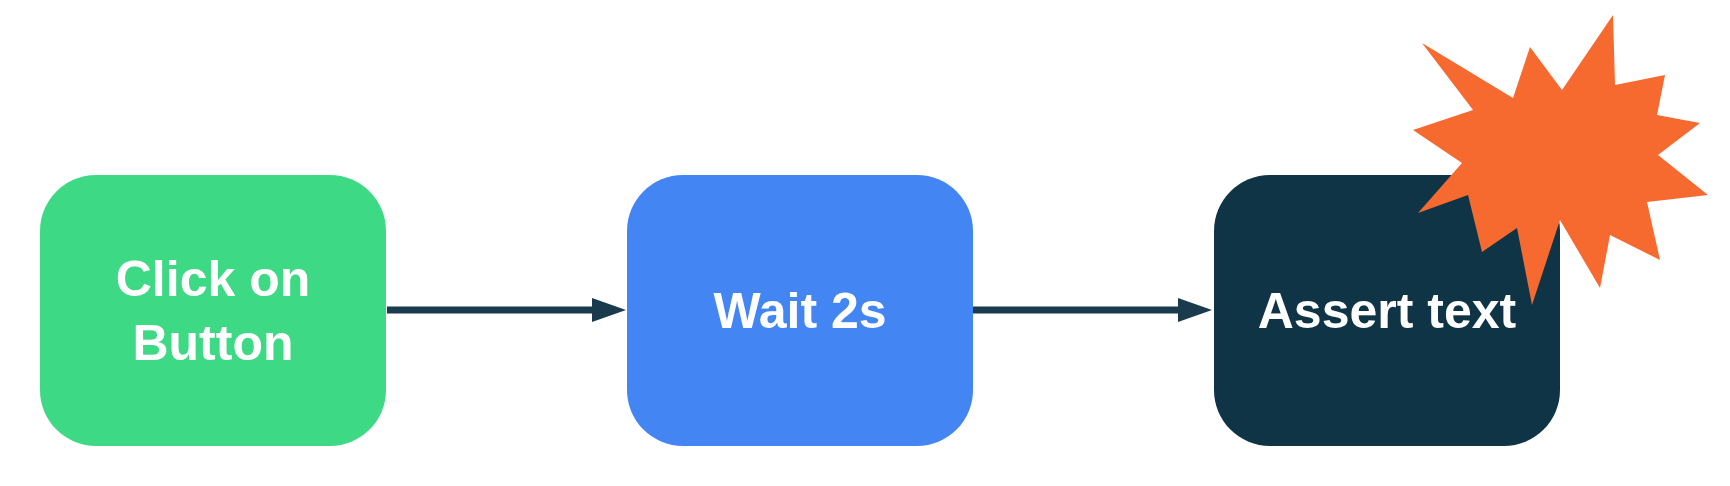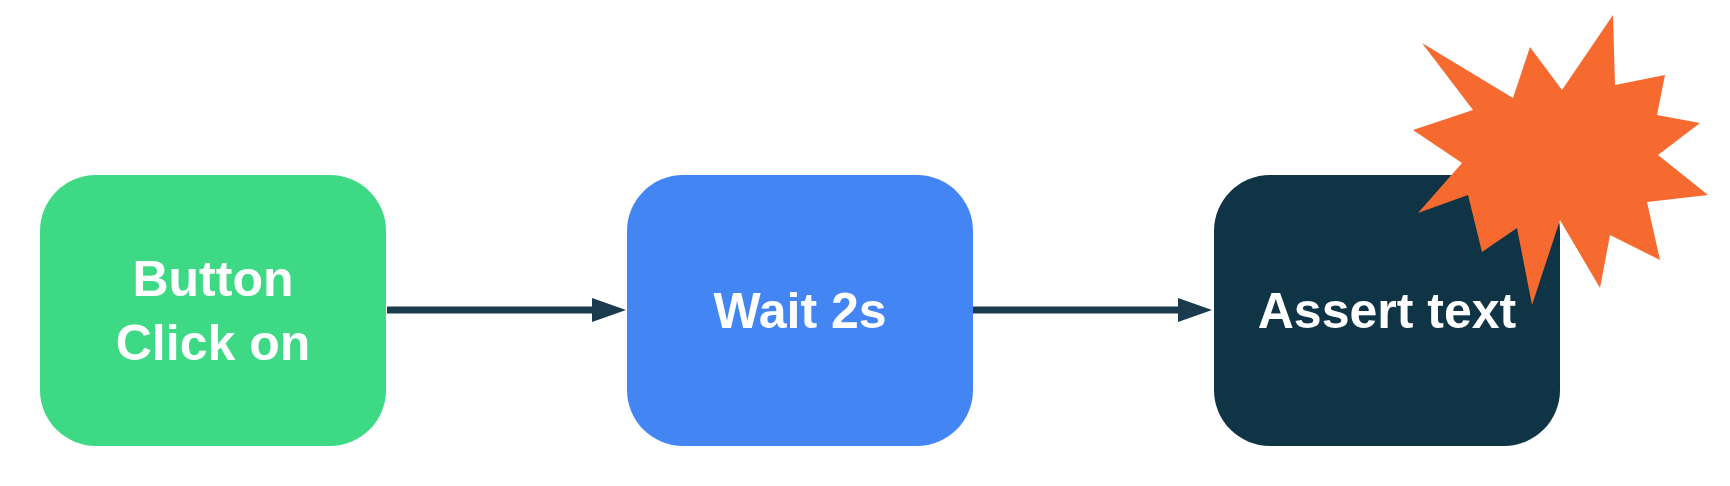--- a/index.html
+++ b/index.html
@@ -39,22 +39,22 @@
     z-index:3;
     pointer-events:none;
   }
 </style>
 </head>
 <body>
 
 <div class="canvas">
 
   <div class="step step-1" style="background: rgb(62, 217, 133); color: rgb(255, 255, 255);">
+    <div class="line">Click on</div>
     <div class="line">Button</div>
-    <div class="line">Click on</div>
   </div>
 
   <div class="step step-2" style="background: rgb(68, 133, 244); color: rgb(255, 255, 255);">
     <div class="line">Wait 2s</div>
   </div>
 
   <div class="step step-3" style="background: rgb(14, 52, 70); color: rgb(255, 255, 255); gap: 28px;">
     <div class="line">Assert text</div>
   </div>
 

